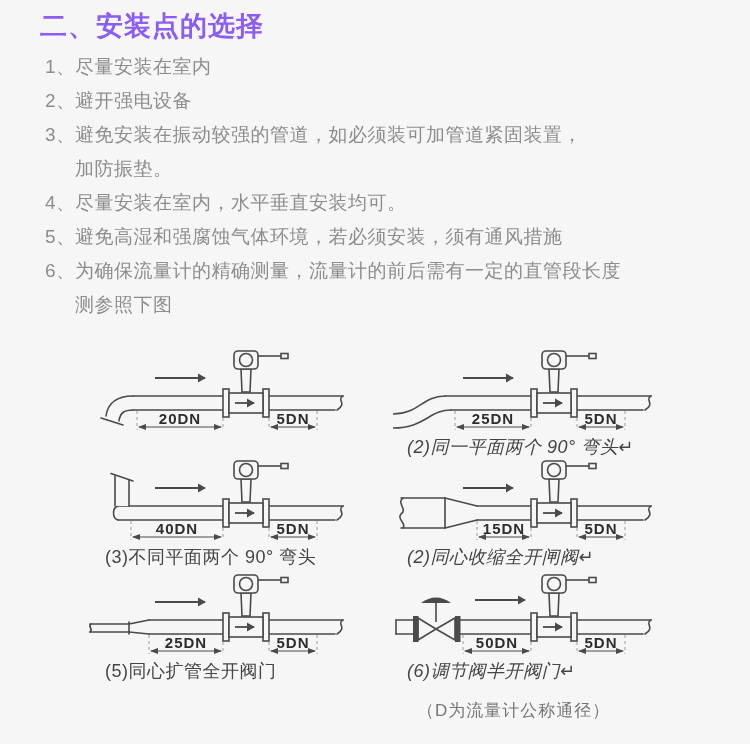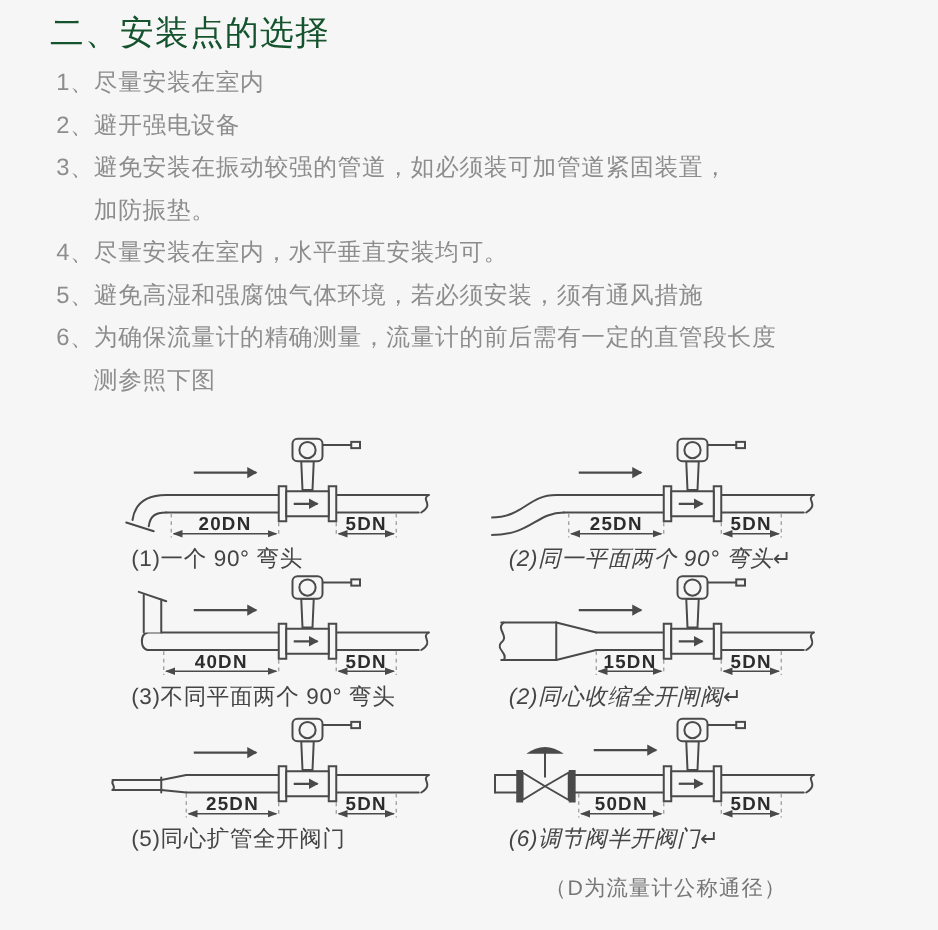--- a/index.html
+++ b/index.html
@@ -1,20 +1,20 @@
 <!DOCTYPE html>
 <html><head>
 <meta charset="utf-8">
 <style>
   html,body{margin:0;padding:0;}
   body{background:#f6f6f6;font-family:"Liberation Sans","DejaVu Sans",sans-serif;}
   .page{position:relative;width:750px;height:744px;background:#f6f6f6;overflow:hidden;}
 
-  .title{position:absolute;left:40px;top:8px;margin:0;font-size:27px;font-weight:normal;
-         color:#14532d;letter-spacing:1px;}
+  .title{position:absolute;left:40px;top:8px;margin:0;font-size:27px;font-weight:bold;
+         color:#8b5cf6;letter-spacing:1px;}
 
   .list{position:absolute;left:45px;top:50px;width:680px;}
   .row{display:flex;line-height:34px;font-size:19px;color:#8d8d8d;letter-spacing:0.5px;}
   .row .num{width:30px;flex:0 0 30px;}
   .row .txt{flex:1;}
 
   .cell{position:absolute;margin:0;width:305px;}
   .cell.colL .cap{padding-left:20px;}
   .cell.colR .cap{padding-left:14px;font-style:italic;}
   .cap{margin-top:3px;font-size:18px;color:#454545;letter-spacing:0.5px;}
@@ -23,21 +23,21 @@
   .pipe line,.pipe path{stroke:#4a4a4a;stroke-width:1.6;fill:none;stroke-linecap:round;}
   .bgfill{fill:#f6f6f6;stroke:none;}
   .tri{fill:#f6f6f6;stroke:#4a4a4a;stroke-width:1.6;stroke-linejoin:round;}
   .solid{fill:#4a4a4a;stroke:none;}
   .ext{stroke:#9a9a9a;stroke-width:1;stroke-dasharray:3,3;fill:none;}
   .dim{stroke:#4a4a4a;stroke-width:1.1;fill:none;}
   .flow{stroke:#4a4a4a;stroke-width:1.8;fill:none;}
   .dnlabel{font:bold 15px "Liberation Sans","DejaVu Sans",sans-serif;fill:#2d2d2d;
            text-anchor:middle;letter-spacing:1px;}
 
-  .note{position:absolute;left:436px;top:699px;font-size:17px;color:#767676;letter-spacing:1px;}
+  .note{position:absolute;left:417px;top:699px;font-size:17px;color:#767676;letter-spacing:1px;}
 </style>
 </head>
 <body>
 
 <svg width="0" height="0" style="position:absolute" aria-hidden="true">
   <defs>
     <marker id="arrow" viewBox="0 0 10 10" refX="8" refY="5" markerWidth="9" markerHeight="10" orient="auto" markerUnits="userSpaceOnUse">
       <path d="M0,0 L9,5 L0,10 Z" fill="#4a4a4a"></path>
     </marker>
     <marker id="dimE" viewBox="0 0 8 8" refX="7" refY="4" markerWidth="8" markerHeight="8" orient="auto" markerUnits="userSpaceOnUse">
@@ -117,21 +117,20 @@
         <line class="ext" x1="184" y1="70" x2="184" y2="82"></line>
         <line class="ext" x1="232" y1="63" x2="232" y2="82"></line>
         <line class="dim" x1="54" y1="79" x2="136" y2="79" marker-start="url(#dimS)" marker-end="url(#dimE)"></line>
         <line class="dim" x1="186" y1="79" x2="230" y2="79" marker-start="url(#dimS)" marker-end="url(#dimE)"></line>
         <text class="dnlabel" x="95" y="76">20DN</text>
         <text class="dnlabel" x="208" y="76">5DN</text>
       </g>
       <use href="#meter"></use>
       <line class="flow" x1="70" y1="30" x2="120" y2="30" marker-end="url(#arrow)"></line>
     </svg>
-    <figcaption class="cap">(1)一个 90° 弯头</figcaption>
   </figure>
 
   <figure class="cell colR" style="left:393px;top:348px">
     <svg class="dg" width="300" height="84" viewBox="0 0 300 84">
       <g class="pipe">
         <line x1="52" y1="48" x2="258" y2="48"></line>
         <line x1="58" y1="62" x2="250" y2="62"></line>
         <path d="M258,48 C251,52 263,55 252,62"></path>
         <path d="M0,66 C26,66 29,48 52,48"></path>
         <path d="M0,80 C32,80 36,62 58,62"></path>

